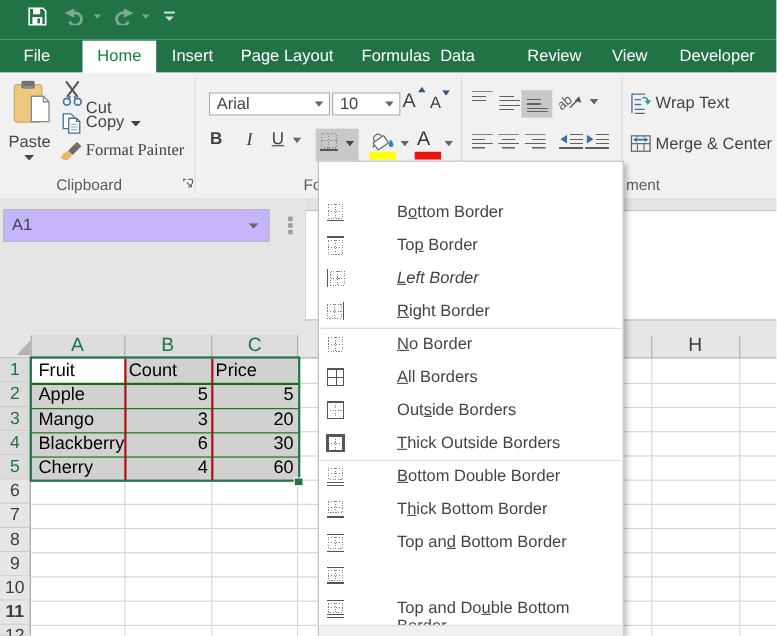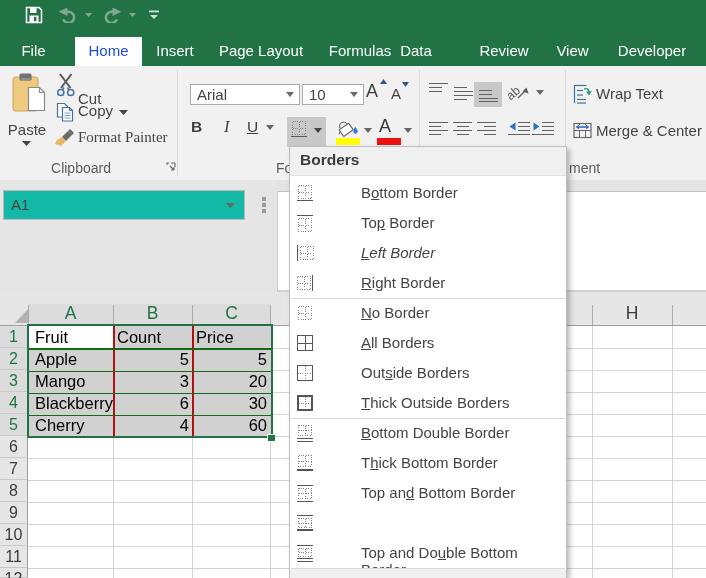--- a/index.html
+++ b/index.html
@@ -3,34 +3,34 @@
 <meta charset="utf-8">
 <style>
 html,body{margin:0;padding:0;}
 body{font-family:"Liberation Sans",sans-serif;}
 #app{position:relative;width:706px;height:578px;overflow:hidden;background:#fff;}
 .abs{position:absolute;}
 
 #titlebar{left:0;top:0;width:706px;height:36px;background:#217346;}
 #tabrow{left:0;top:36px;width:706px;height:30px;background:#217346;}
 .tab{position:absolute;top:0;height:30px;line-height:30px;color:#fff;font-size:15px;text-align:center;}
-#tab-home{background:#fff;color:#1d4ed8;top:1px;height:39px;line-height:28px;}
+#tab-home{background:#fff;color:#15803d;top:1px;height:39px;line-height:28px;}
 
 #ribbon{left:0;top:66px;width:706px;height:114px;background:#f1f1f1;border-bottom:1px solid #d5d5d5;}
 .gsep{position:absolute;top:4px;width:1px;height:106px;background:#dadada;}
 .glabel{position:absolute;font-size:14px;color:#5c5c5c;}
 .rtext{position:absolute;font-size:15px;color:#444;white-space:nowrap;}
 .combo{position:absolute;background:#fff;border:1px solid #ababab;}
 .pressed{position:absolute;background:#c8c8c8;}
 
 #frow{left:0;top:180px;width:277px;height:112px;background:#e5e5e5;}
 #fbar-top{left:277px;top:180px;width:429px;height:11px;background:#e3e3e3;}
 #fbar{left:277px;top:191px;width:429px;height:99px;background:#fff;border-top:1px solid #c0c0c0;border-left:1px solid #cccccc;box-sizing:border-box;}
 #fbar-bot{left:277px;top:290px;width:429px;height:2px;background:#d0d0d0;}
-#namebox{left:3px;top:190px;width:242px;height:30px;background:#14b8a6;border:1px solid #b9b9b9;box-sizing:border-box;}
+#namebox{left:3px;top:190px;width:242px;height:30px;background:#c4b5fd;border:1px solid #b9b9b9;box-sizing:border-box;}
 #namebox span{position:absolute;left:7px;top:5px;font-size:15px;color:#444;}
 
 #colhdr{left:0;top:292px;width:706px;height:34px;background:#e6e6e6;border-bottom:1px solid #9e9e9e;box-sizing:border-box;}
 .colhl{position:absolute;top:9px;height:25px;font-size:17.5px;color:#217346;text-align:center;line-height:25px;}
 .hdrtick{position:absolute;top:13px;height:21px;width:1px;background:#ababab;}
 #sheet{left:0;top:326px;width:706px;height:252px;background:#fff;}
 .rowhdr{position:absolute;left:0;width:28px;height:22px;background:#e6e6e6;font-size:16px;color:#3c3c3c;text-align:center;line-height:22px;border-bottom:1px solid #c9c9c9;border-right:1px solid #9e9e9e;box-sizing:border-box;}
 .rowhdr.sel{background:#dcdcdc;color:#217346;}
 .gvl{position:absolute;width:1px;background:#d4d4d4;}
 .ghl{position:absolute;height:1px;background:#d4d4d4;}
@@ -364,21 +364,21 @@
     <div class="rowhdr sel" style="top:0;">1</div>
     <div class="rowhdr sel" style="top:22px;">2</div>
     <div class="rowhdr sel" style="top:44px;">3</div>
     <div class="rowhdr sel" style="top:66px;">4</div>
     <div class="rowhdr sel" style="top:88px;">5</div>
     <div class="rowhdr" style="top:110px;">6</div>
     <div class="rowhdr" style="top:132px;">7</div>
     <div class="rowhdr" style="top:154px;">8</div>
     <div class="rowhdr" style="top:176px;">9</div>
     <div class="rowhdr" style="top:198px;">10</div>
-    <div class="rowhdr" style="top:220px;">11</div>
+    <div class="rowhdr" style="top:220px;font-weight:bold;">11</div>
     <div class="rowhdr" style="top:242px;height:10px;">12</div>
 
     <div class="cell" style="left:35px;top:2px;width:78px;">Fruit</div>
     <div class="cell" style="left:117px;top:2px;width:72px;">Count</div>
     <div class="cell" style="left:196px;top:2px;width:71px;">Price</div>
     <div class="cell" style="left:35px;top:24px;width:78px;">Apple</div>
     <div class="cell" style="left:117px;top:24px;width:72px;text-align:right;">5</div>
     <div class="cell" style="left:196px;top:24px;width:71px;text-align:right;">5</div>
     <div class="cell" style="left:35px;top:46px;width:78px;">Mango</div>
     <div class="cell" style="left:117px;top:46px;width:72px;text-align:right;">3</div>
@@ -388,23 +388,20 @@
     <div class="cell" style="left:196px;top:68px;width:71px;text-align:right;">30</div>
     <div class="cell" style="left:35px;top:90px;width:78px;">Cherry</div>
     <div class="cell" style="left:117px;top:90px;width:72px;text-align:right;">4</div>
     <div class="cell" style="left:196px;top:90px;width:71px;text-align:right;">60</div>
   </div>
 
   <div class="abs" style="left:27px;top:324px;width:245.5px;height:114px;border:2.5px solid #217346;box-sizing:border-box;z-index:5;"></div>
   <div class="abs" style="left:267px;top:433.5px;width:8px;height:8px;background:#fff;z-index:6;"></div>
   <div class="abs" style="left:268px;top:434.5px;width:6.5px;height:6.5px;background:#217346;z-index:7;"></div>
   <div class="abs" id="menu">
-    <div id="menuhdr">
-        <span>Borders</span>
-      </div>
     <div class="mi" style="top:32px;">
         <svg width="18" height="19" viewBox="0 0 18 19">
           <g stroke="#848484" stroke-dasharray="1 1.4" fill="none">
             <rect x="2.5" y="1.5" width="13" height="13"></rect>
             <line x1="9" y1="1.5" x2="9" y2="14.5"></line>
             <line x1="2.5" y1="8" x2="15.5" y2="8"></line>
           </g>
           <line x1="1" y1="16.5" x2="17" y2="16.5" stroke="#565656" stroke-width="1.2"></line>
         </svg>
         <span>B<u>o</u>ttom Border</span>

